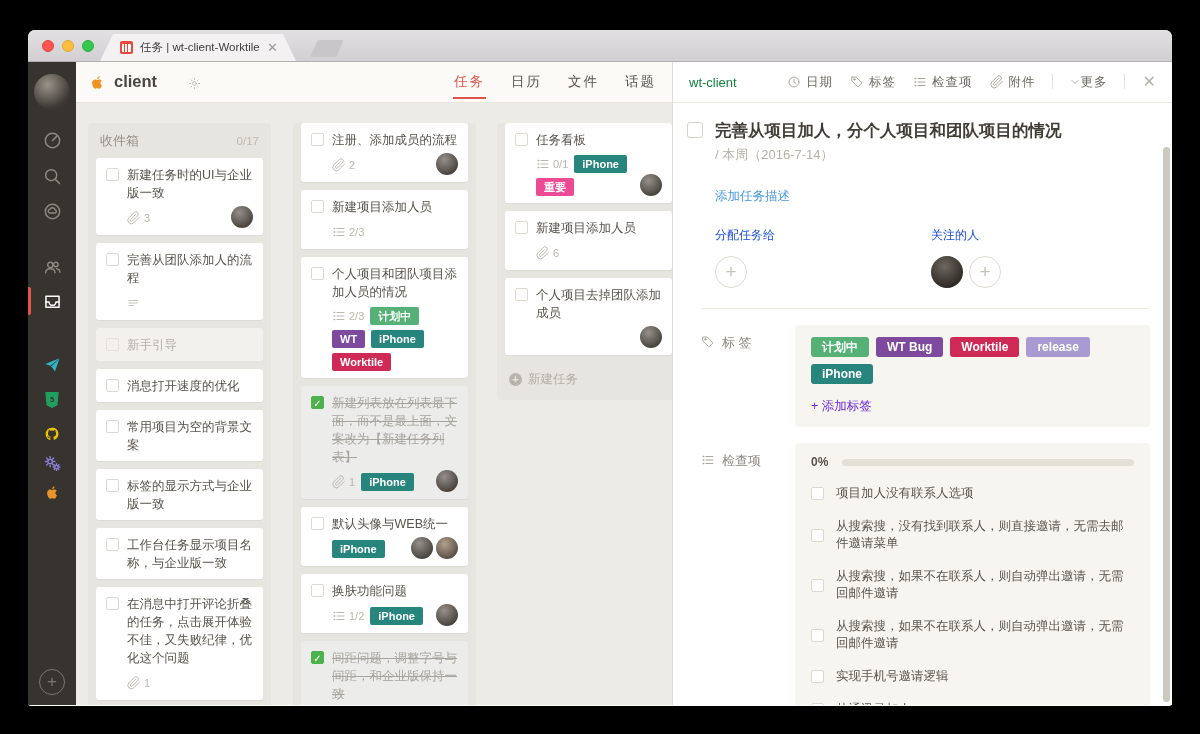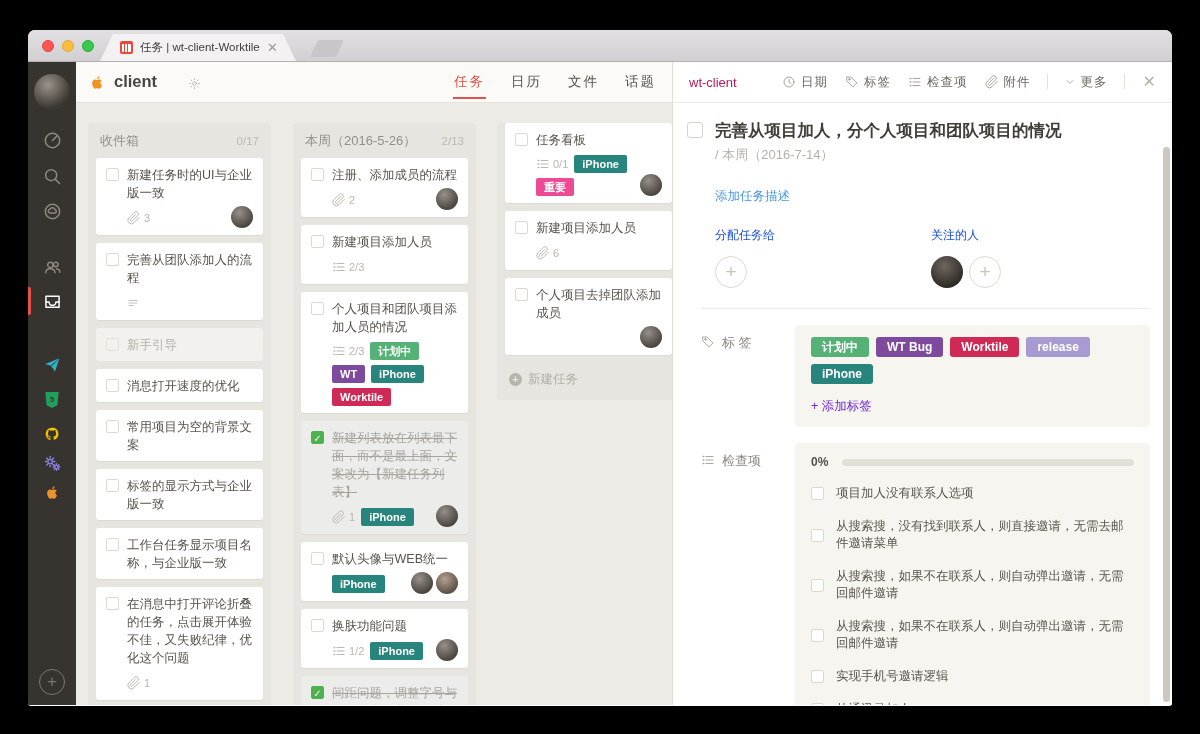--- a/index.html
+++ b/index.html
@@ -61,26 +61,26 @@
   .tag { height:18px; line-height:18px; padding:0 8px; border-radius:2px; color:#fff; font-size:11px; font-weight:700; }
   .avs { position:absolute; right:0; bottom:0; display:flex; gap:3px; }
   .avatar { width:22px; height:22px; border-radius:50%; background:radial-gradient(circle at 38% 30%,#97908а,#4a453f 72%); background:radial-gradient(circle at 38% 30%,#97908a,#4a453f 72%); }
   .avatar.alt { background:radial-gradient(circle at 40% 32%,#b3a18f,#5c5047 72%); }
   .col-foot { display:flex; align-items:center; gap:6px; padding:8px 12px 10px; color:#b2afa7; font-size:12.5px; }
   .plus-dot { width:13px; height:13px; border-radius:50%; background:#b7b4ac; color:#e7e5df; font-size:11px; line-height:12px; text-align:center; font-weight:700; }
 
   
   .panel { position:relative; flex:1; background:#fff; border-left:1px solid #e0ddd6; display:flex; flex-direction:column; }
   .panel-h { flex:none; height:41px; border-bottom:1px solid #eceae3; display:flex; align-items:center; padding:0 16px 0 16px; }
-  .pproj { font-size:13px; color:#be185d;text-align:center; }
+  .pproj { font-size:13px; color:#15803d;text-align:center; }
   .ptool { margin-left:auto; display:flex; align-items:flex-start; }
   .ptool-item { display:flex; align-items:center; gap:5px; font-size:12.5px; color:#6e6a63; margin-left:17px; letter-spacing:1px; }
   .ptool-item svg { display:block; color:#a8a49c; }
   .psep { width:1px; height:15px; background:#e3e0d9; margin:0 2px 0 16px; }
-  .pmore { display:flex; align-items:center; gap:5px; font-size:12.5px; color:#6e6a63; margin-left:14px; letter-spacing:1px; }
+  .pmore { display:flex; align-items:center; font-size:12.5px; color:#6e6a63; margin-left:14px; letter-spacing:1px; }
   .pclose { margin-left:16px; color:#b5b1a9; font-size:16px; line-height:1; }
   .panel-body { position:relative; flex:1; padding:15px 22px 0 14px; overflow:hidden; }
   .task-check { position:absolute; left:14px; top:19px; width:16px; height:16px; border:1px solid #d7d3cb; border-radius:3px; }
   .task-title { margin-left:28px; font-size:16.5px; font-weight:700; color:#403c36; line-height:24px; }
   .task-crumb { margin:4px 0 0 28px; font-size:13px; color:#b5b1a9; }
   .add-desc { margin:24px 0 0 28px; font-size:12.5px; color:#4796db; }
   .assign-row { margin:22px 0 0 28px; display:flex; }
   .assign-col { width:216px; }
   .assign-label { font-size:12px; color:#1d4ed8; }
   .assign-widgets { margin-top:12px; display:flex; gap:6px; align-items:center; }
@@ -315,24 +315,20 @@
                       <path d="M21 11l-9.2 9.2a6 6 0 0 1-8.5-8.5l9.2-9.2a4 4 0 0 1 5.7 5.7l-9.2 9.2a2 2 0 0 1-2.8-2.8l8.5-8.5"></path>
                     </svg>
                   </span>
                   <span>1</span>
                 </span>
               </div>
             </div>
             <div class="card"></div>
           </div>
           <div class="col" style="left: 217px;">
-            <div class="col-h">
-              <span class="col-title">本周（2016-5-26）</span>
-              <span class="col-count">2/13</span>
-            </div>
             <div class="card">
               <div class="card-row">
                 <span class="cb"></span>
                 <span class="card-title">注册、添加成员的流程</span>
               </div>
               <div class="meta">
                 <span class="meta-ic">
                   <span style="display: inline-flex;">
                     <svg width="14" height="14" viewBox="0 0 24 24" fill="none" stroke="currentColor" stroke-width="1.7" stroke-linecap="round" stroke-linejoin="round">
                       <path d="M21 11l-9.2 9.2a6 6 0 0 1-8.5-8.5l9.2-9.2a4 4 0 0 1 5.7 5.7l-9.2 9.2a2 2 0 0 1-2.8-2.8l8.5-8.5"></path>

